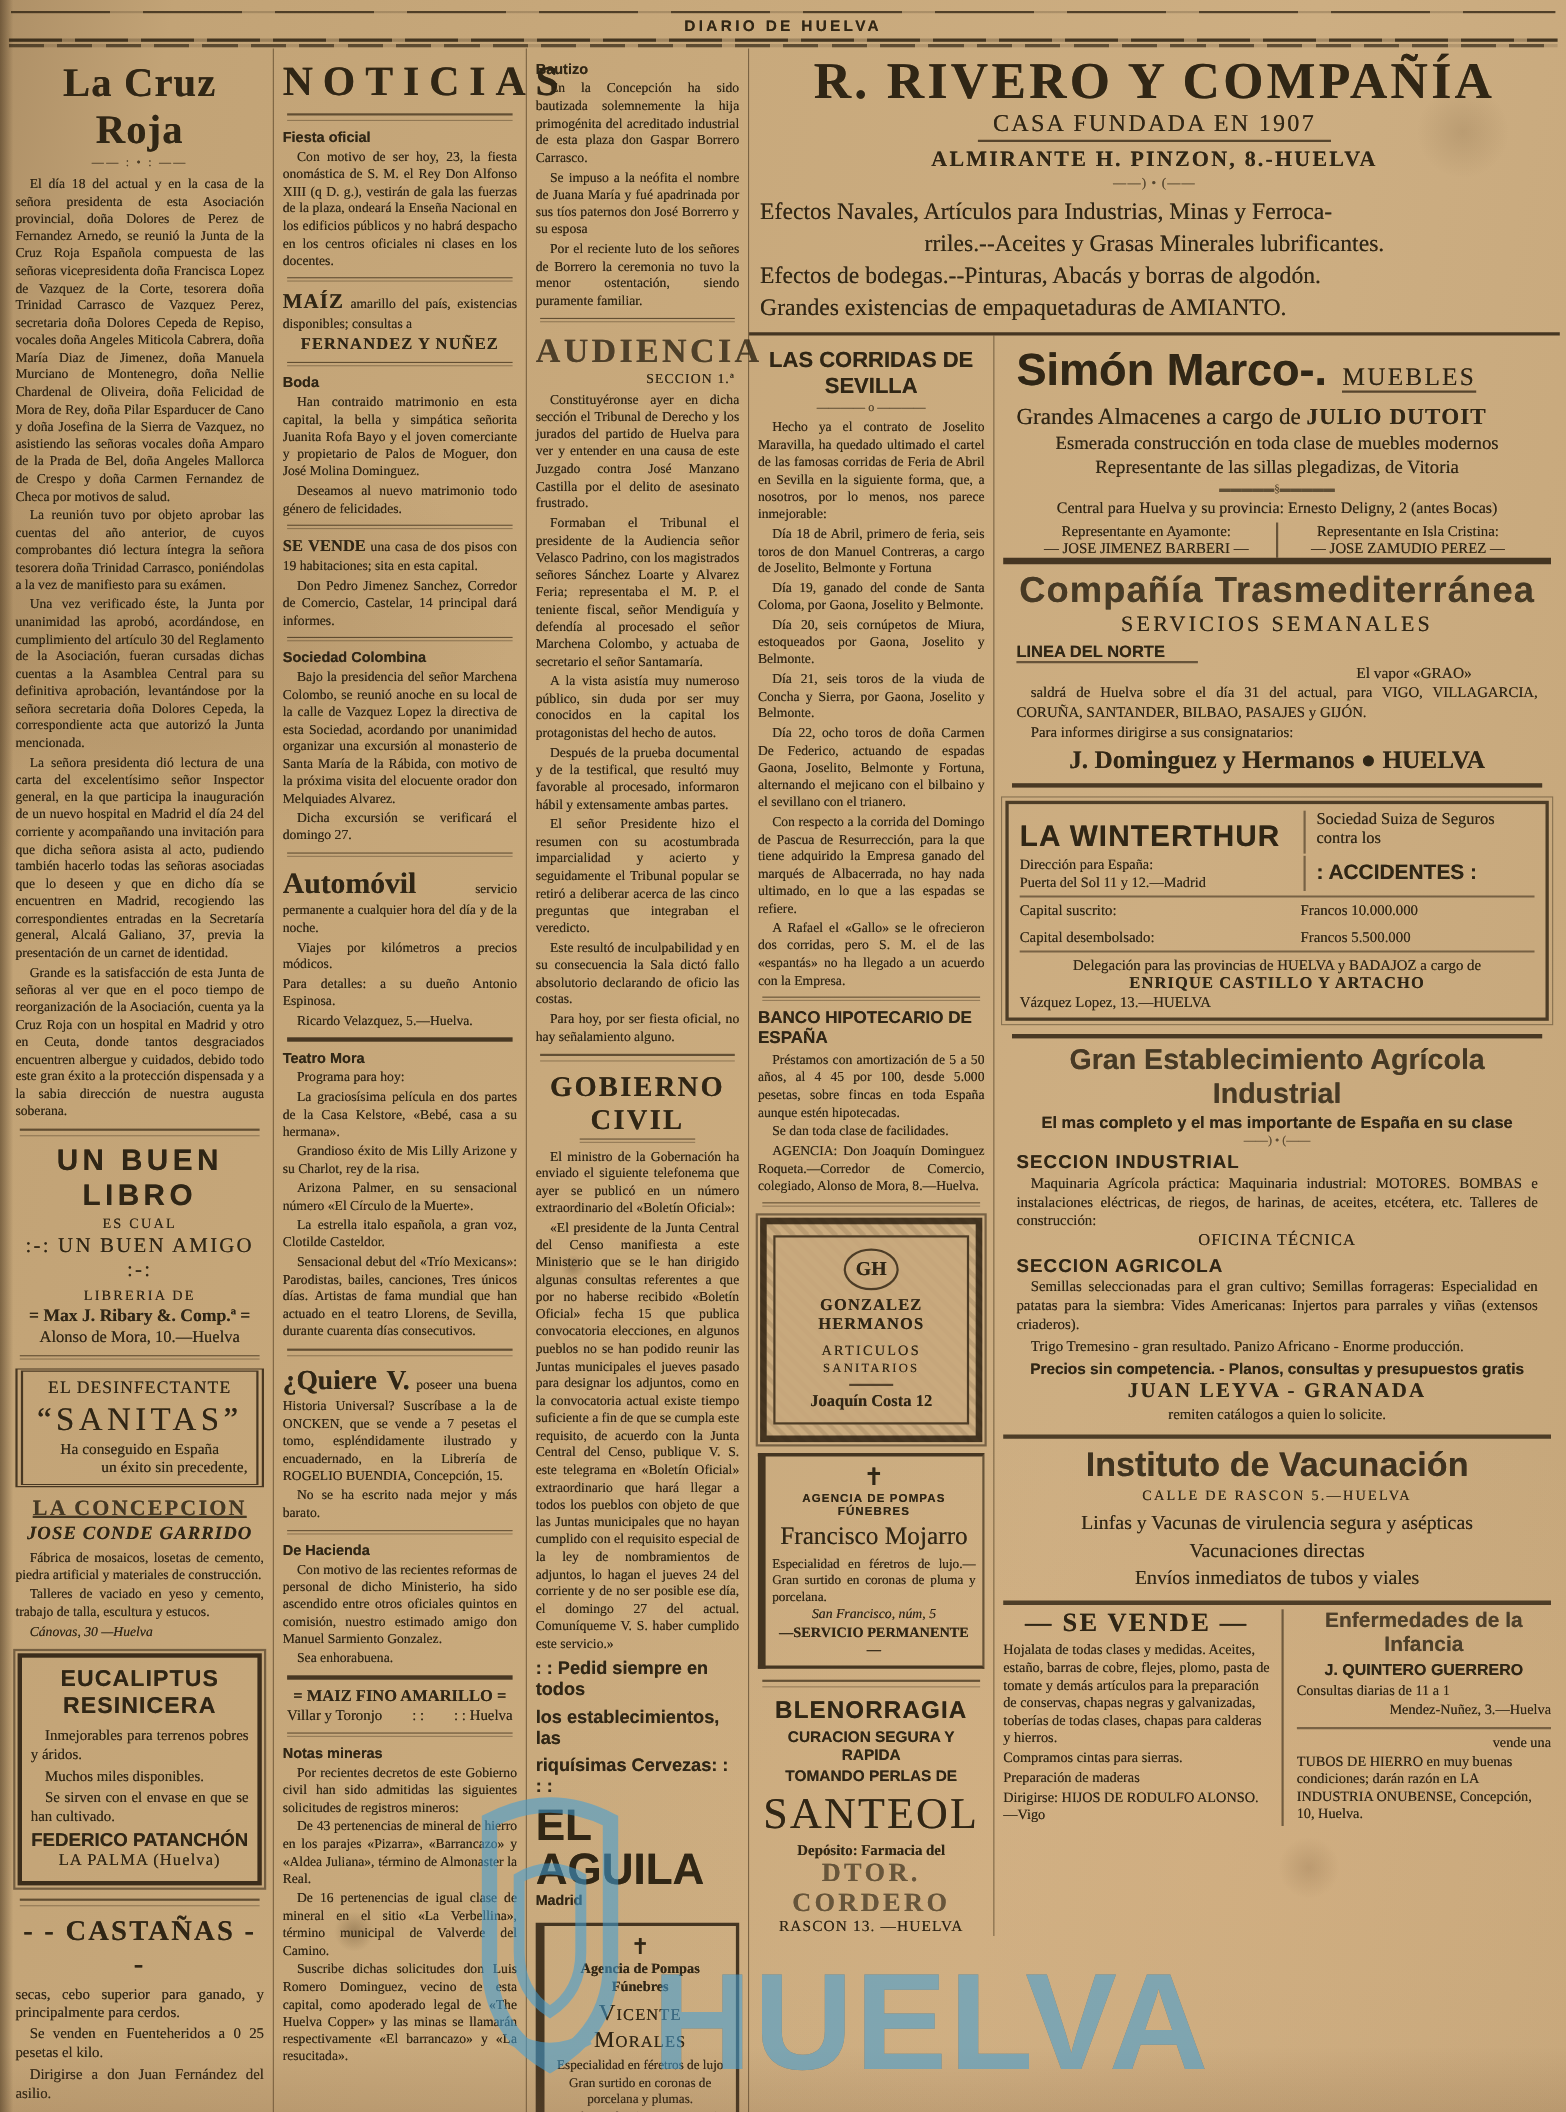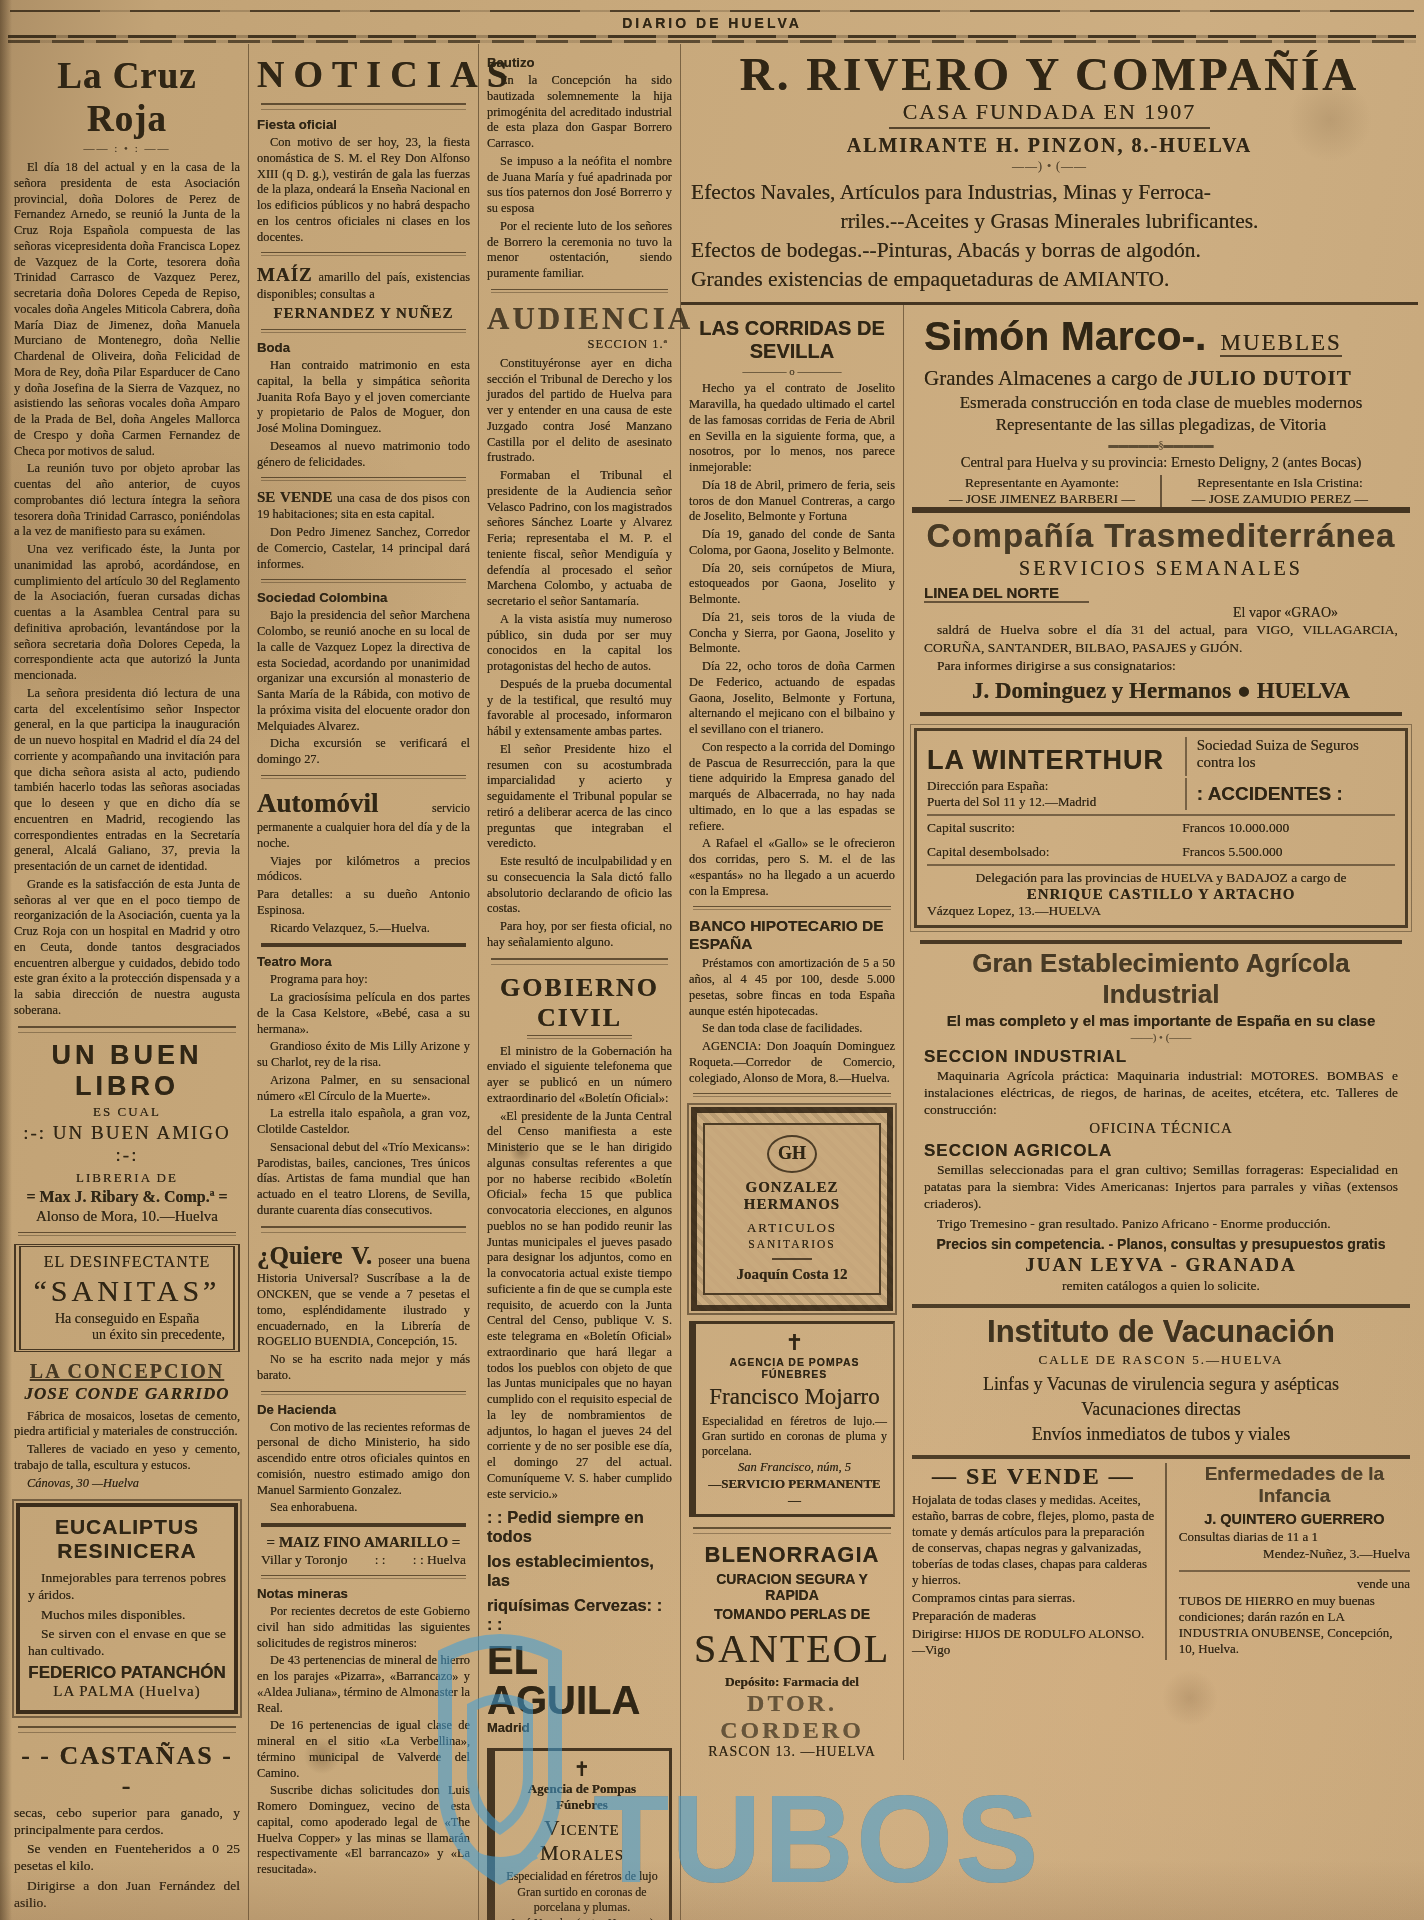--- a/index.html
+++ b/index.html
@@ -502,16 +502,16 @@
       </div>
     </div>
   </div>
 
   <div class="wm">
     <svg width="150" height="280" viewBox="0 0 150 280">
       <path d="M20 40 Q75 12 130 40 L130 170 Q130 230 75 262 Q20 230 20 170 Z" fill="none" stroke="#3f9fd8" stroke-width="14"></path>
       <path d="M47 92 Q75 76 103 92 L103 160 Q103 196 75 214 Q47 196 47 160 Z" fill="none" stroke="#3f9fd8" stroke-width="10"></path>
       <path d="M40 238 Q75 258 110 238" fill="none" stroke="#3f9fd8" stroke-width="12"></path>
     </svg>
-    <div class="txt">TUBOS</div>
+    <div class="txt">HUELVA</div>
   </div>
 
 </div>
 
 </body></html>

